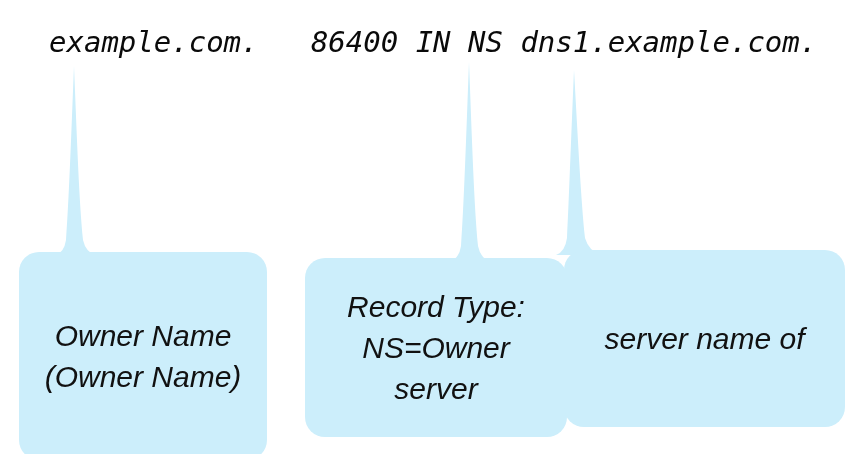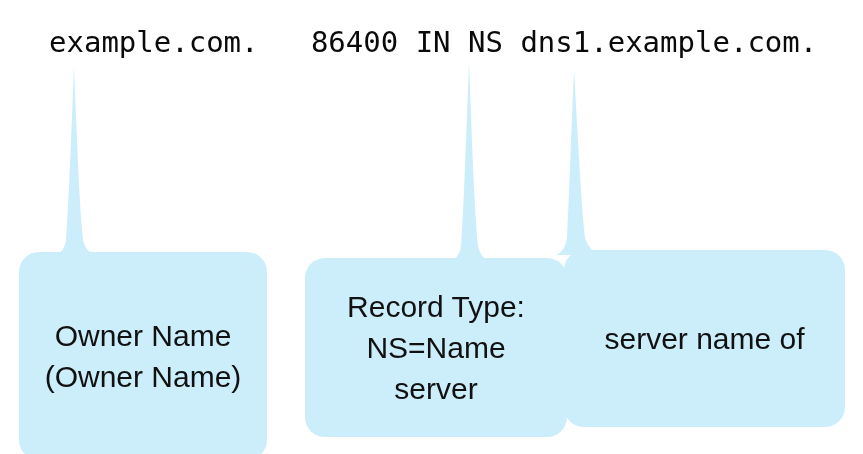--- a/index.html
+++ b/index.html
@@ -7,20 +7,21 @@
     padding: 0;
     background: #ffffff;
   }
   .canvas {
     position: relative;
     width: 863px;
     height: 454px;
     background: #ffffff;
     overflow: hidden;
     font-family: "Liberation Sans", sans-serif;
+    font-style: italic;
   }
   .record-line {
     position: absolute;
     left: 49px;
     top: 28px;
     font-family: "DejaVu Sans Mono", monospace;
     font-size: 29px;
     line-height: 1;
     color: #0a0a0a;
     white-space: pre;
@@ -63,21 +64,21 @@
     <path d="M 574 70 C 571 140 569 200 567 238 Q 565 252 556 255 L 602 255 Q 589 252 585 238 C 581 200 578 140 574 70 Z" fill="#cceefb"></path>
   </svg>
 
   <div class="callout callout-owner">
     <div class="line">Owner Name</div>
     <div class="line">(Owner Name)</div>
   </div>
 
   <div class="callout callout-type">
     <div class="line">Record Type:</div>
-    <div class="line">NS=Name</div>
+    <div class="line">NS=Owner</div>
     <div class="line">server</div>
   </div>
 
   <div class="callout callout-data">
     <div class="line">server name of</div>
   </div>
 
 </div>
 
 </body></html>

